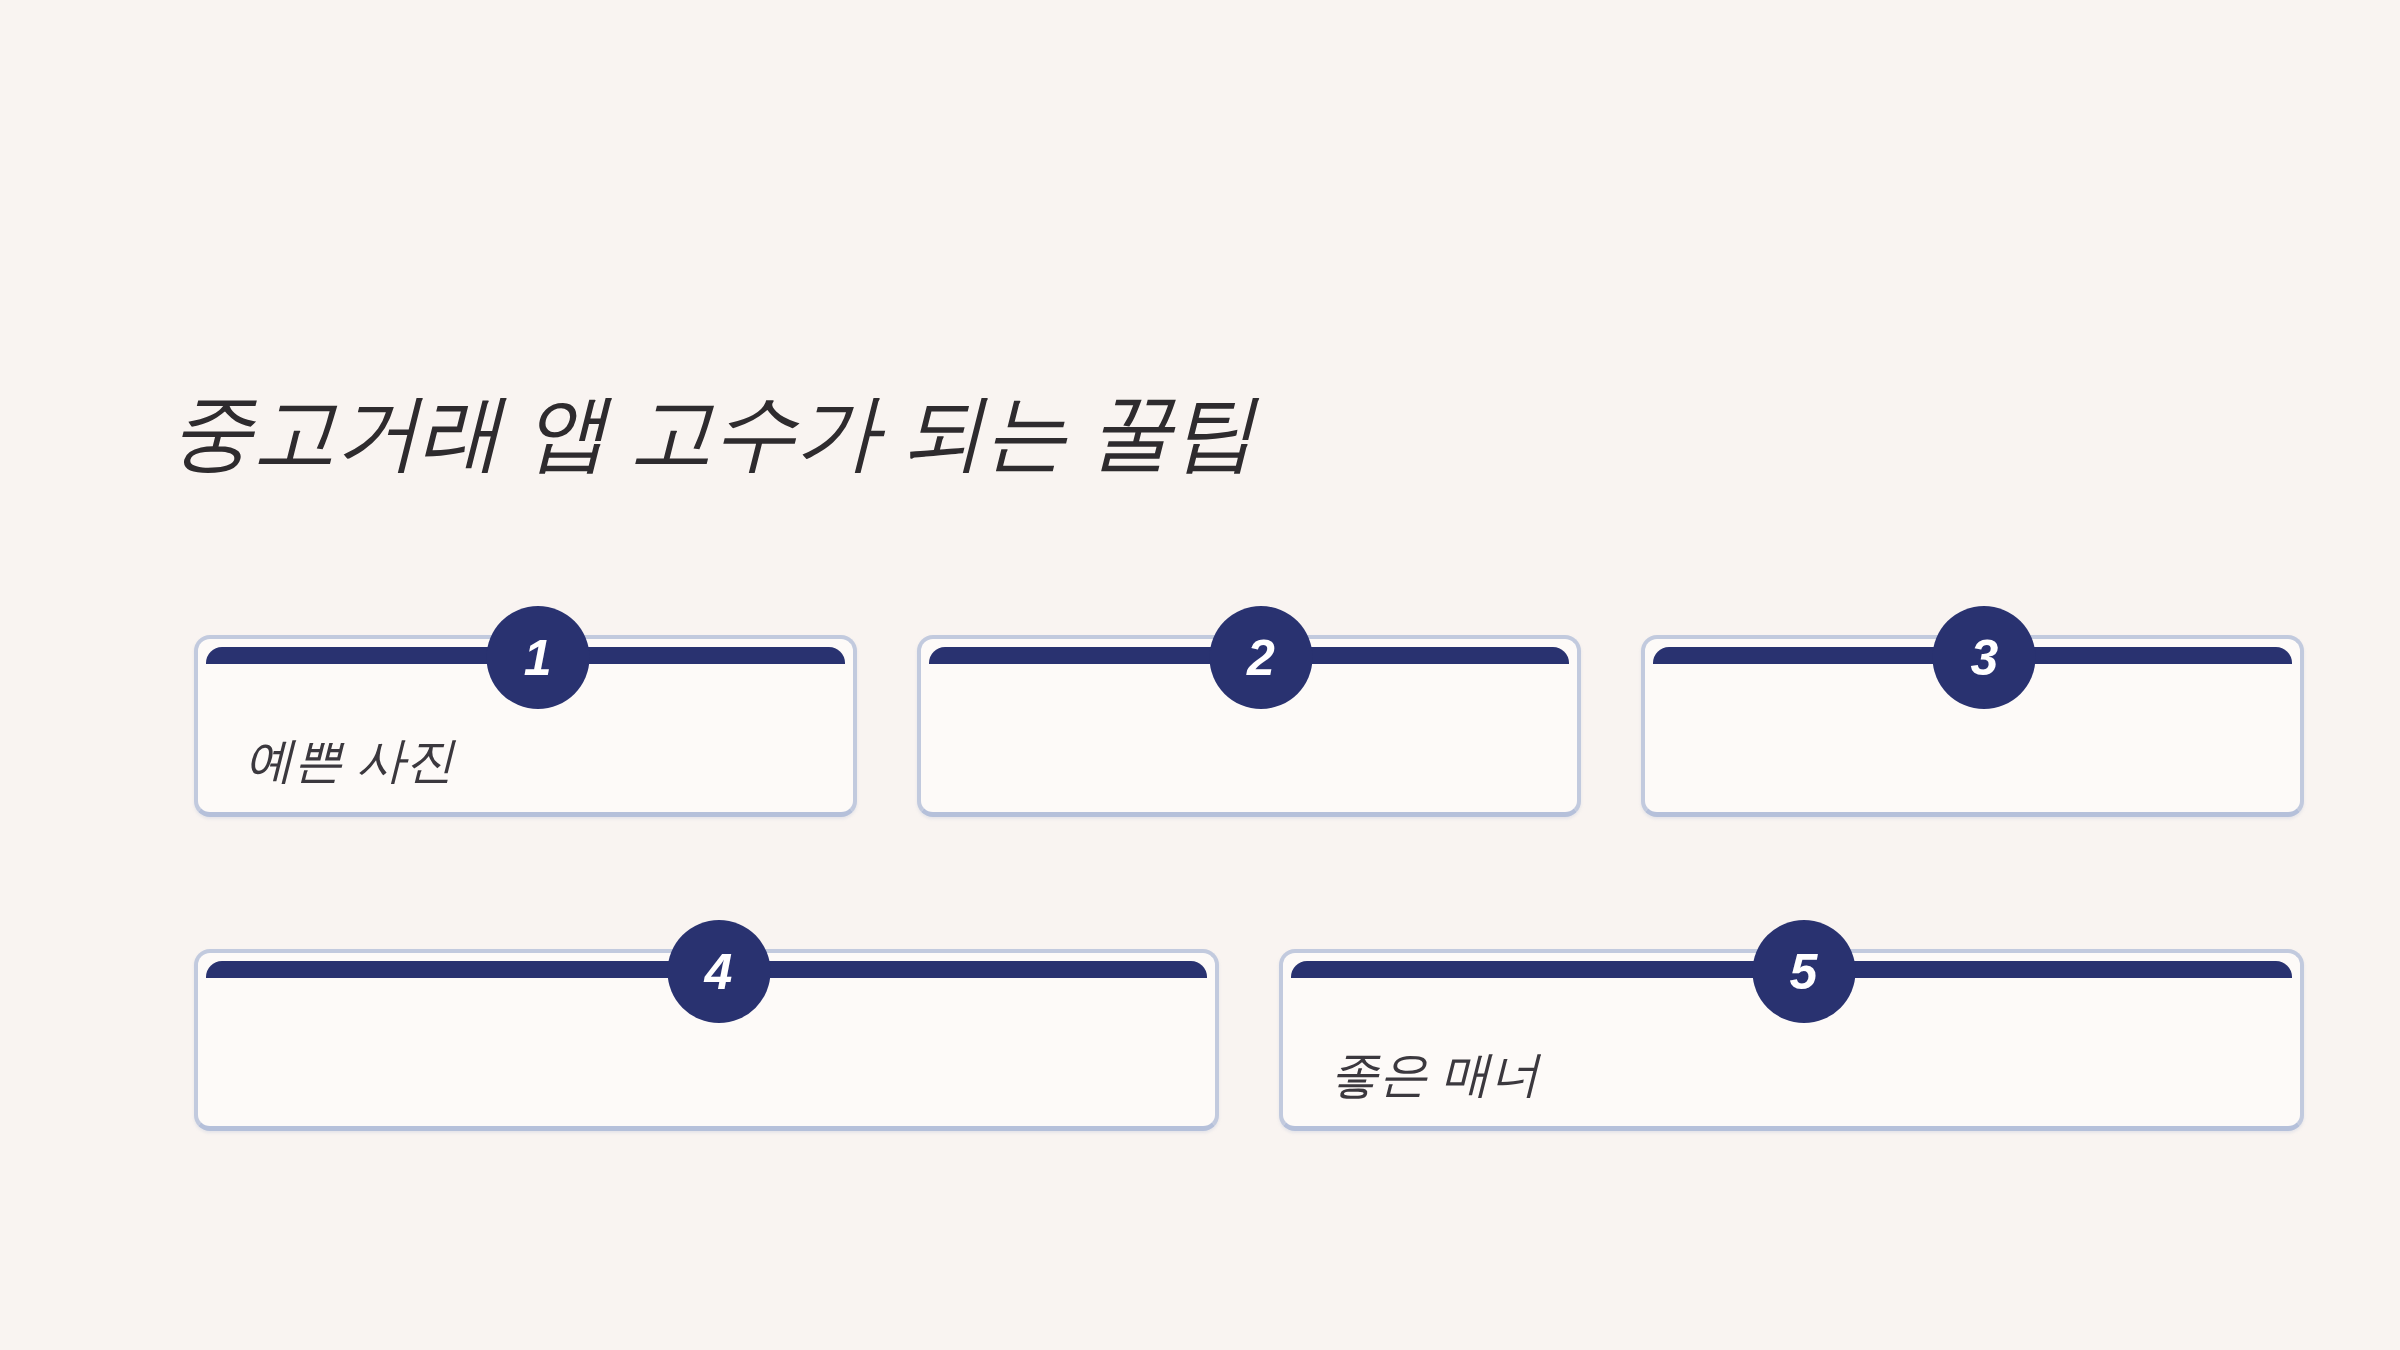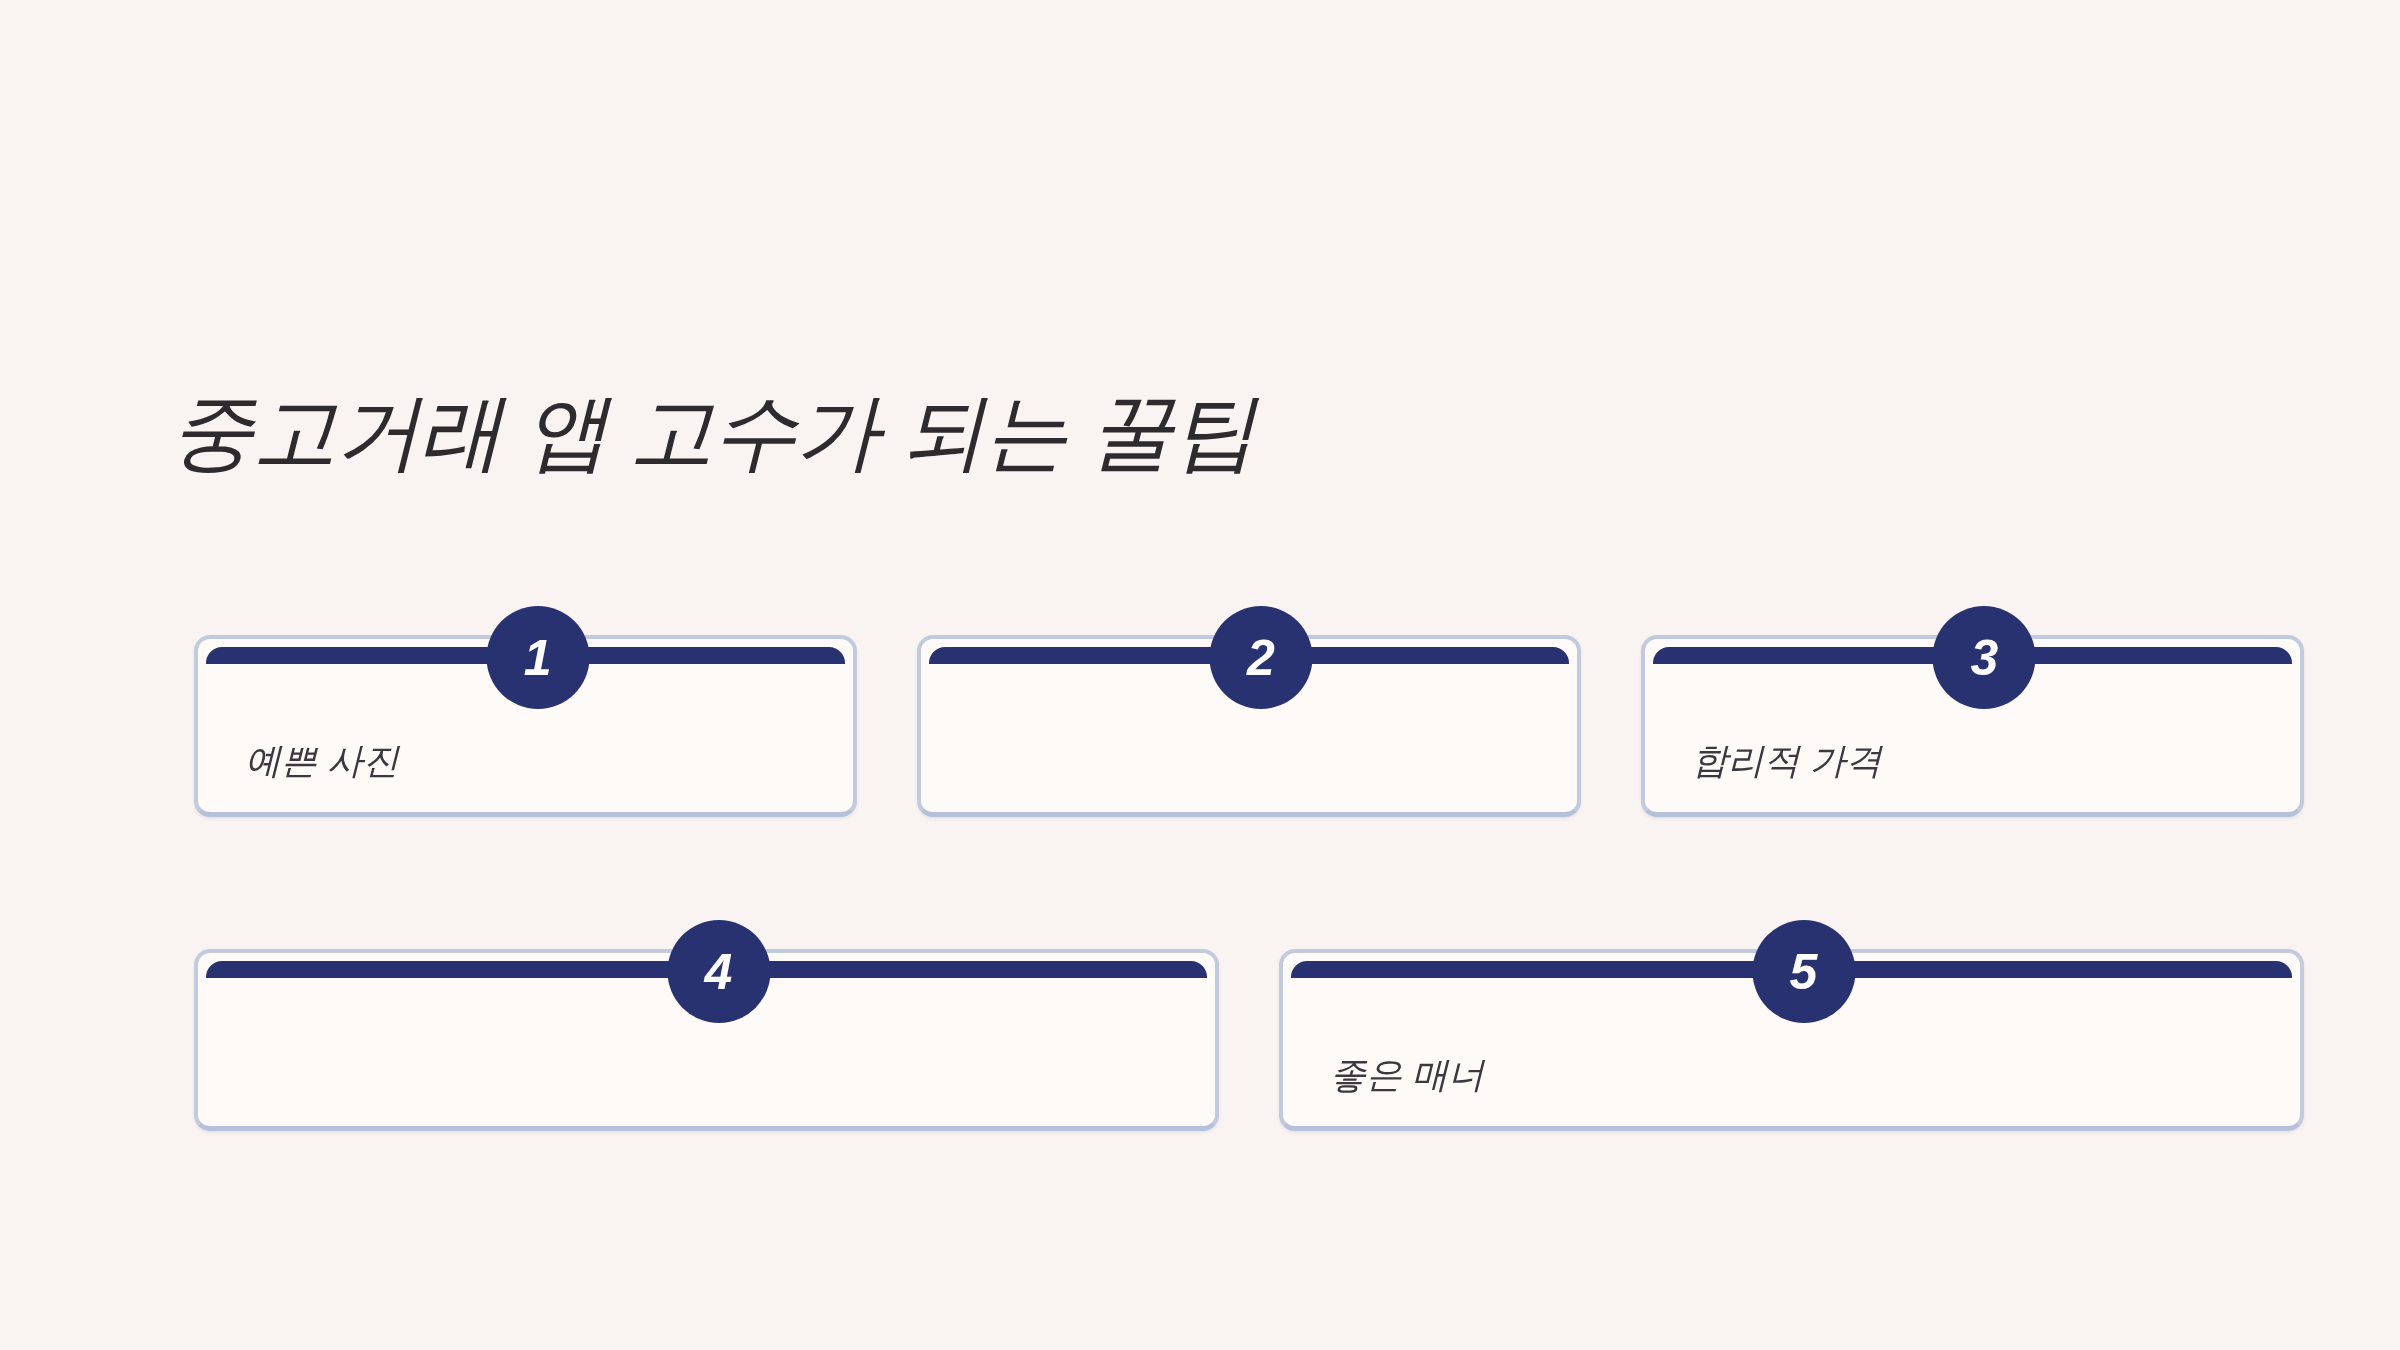--- a/index.html
+++ b/index.html
@@ -86,21 +86,21 @@
     color: var(--number-text);
     font-size: 50px;
     font-weight: 700;
     line-height: 1;
   }
   .tip-label {
     position: absolute;
     left: 35px;
     top: 110px;
     transform: translateY(-50%);
-    font-size: 36px;
+    font-size: 49px;
     font-weight: 500;
     color: var(--label-text);
     white-space: nowrap;
   }
 </style>
 </head>
 <body>
 
 <div class="canvas">
 
@@ -123,21 +123,20 @@
         <div class="badge">
           <span>2</span>
         </div>
       </div>
 
       <div class="card">
         <div class="top-bar"></div>
         <div class="badge">
           <span>3</span>
         </div>
-        <div class="tip-label">합리적 가격</div>
       </div>
 
     </div>
 
     <div class="row">
 
       <div class="card">
         <div class="top-bar"></div>
         <div class="badge">
           <span>4</span>

